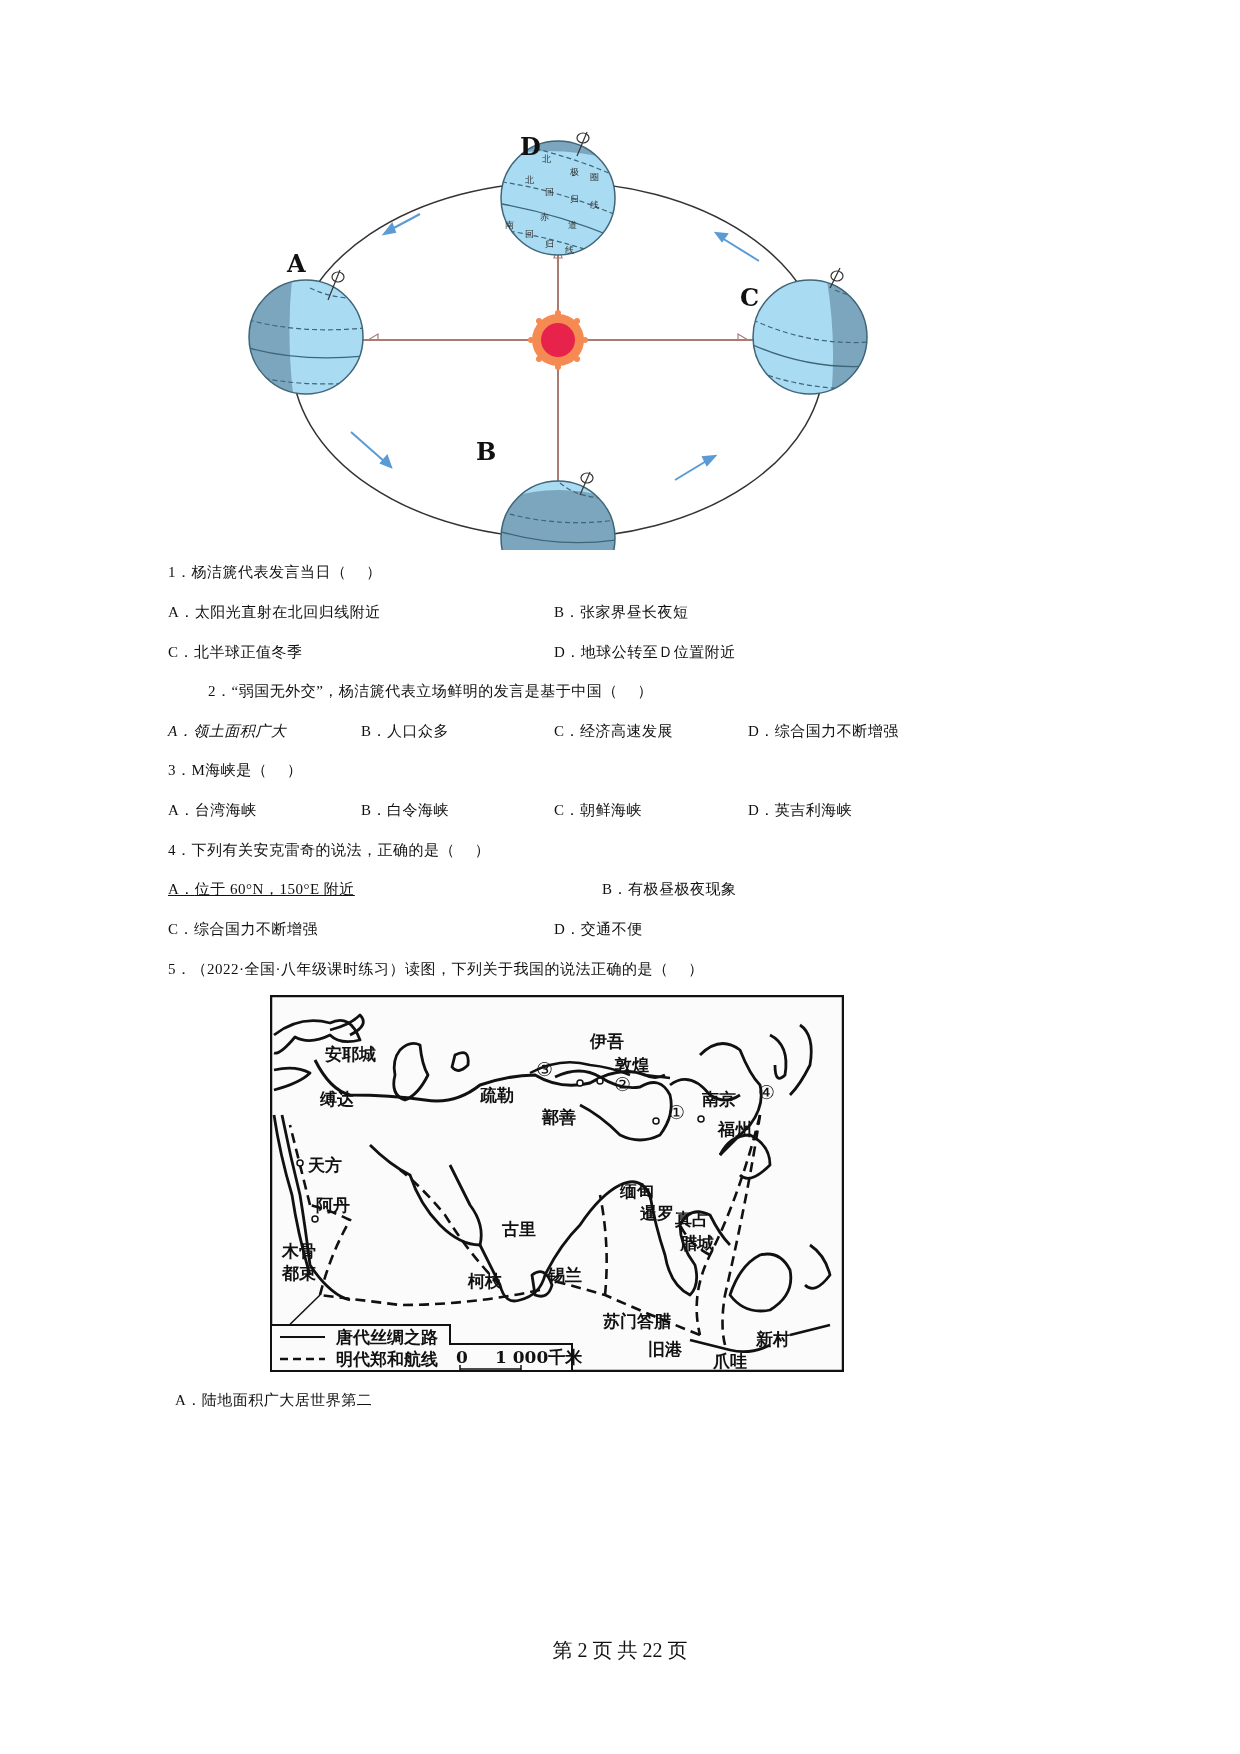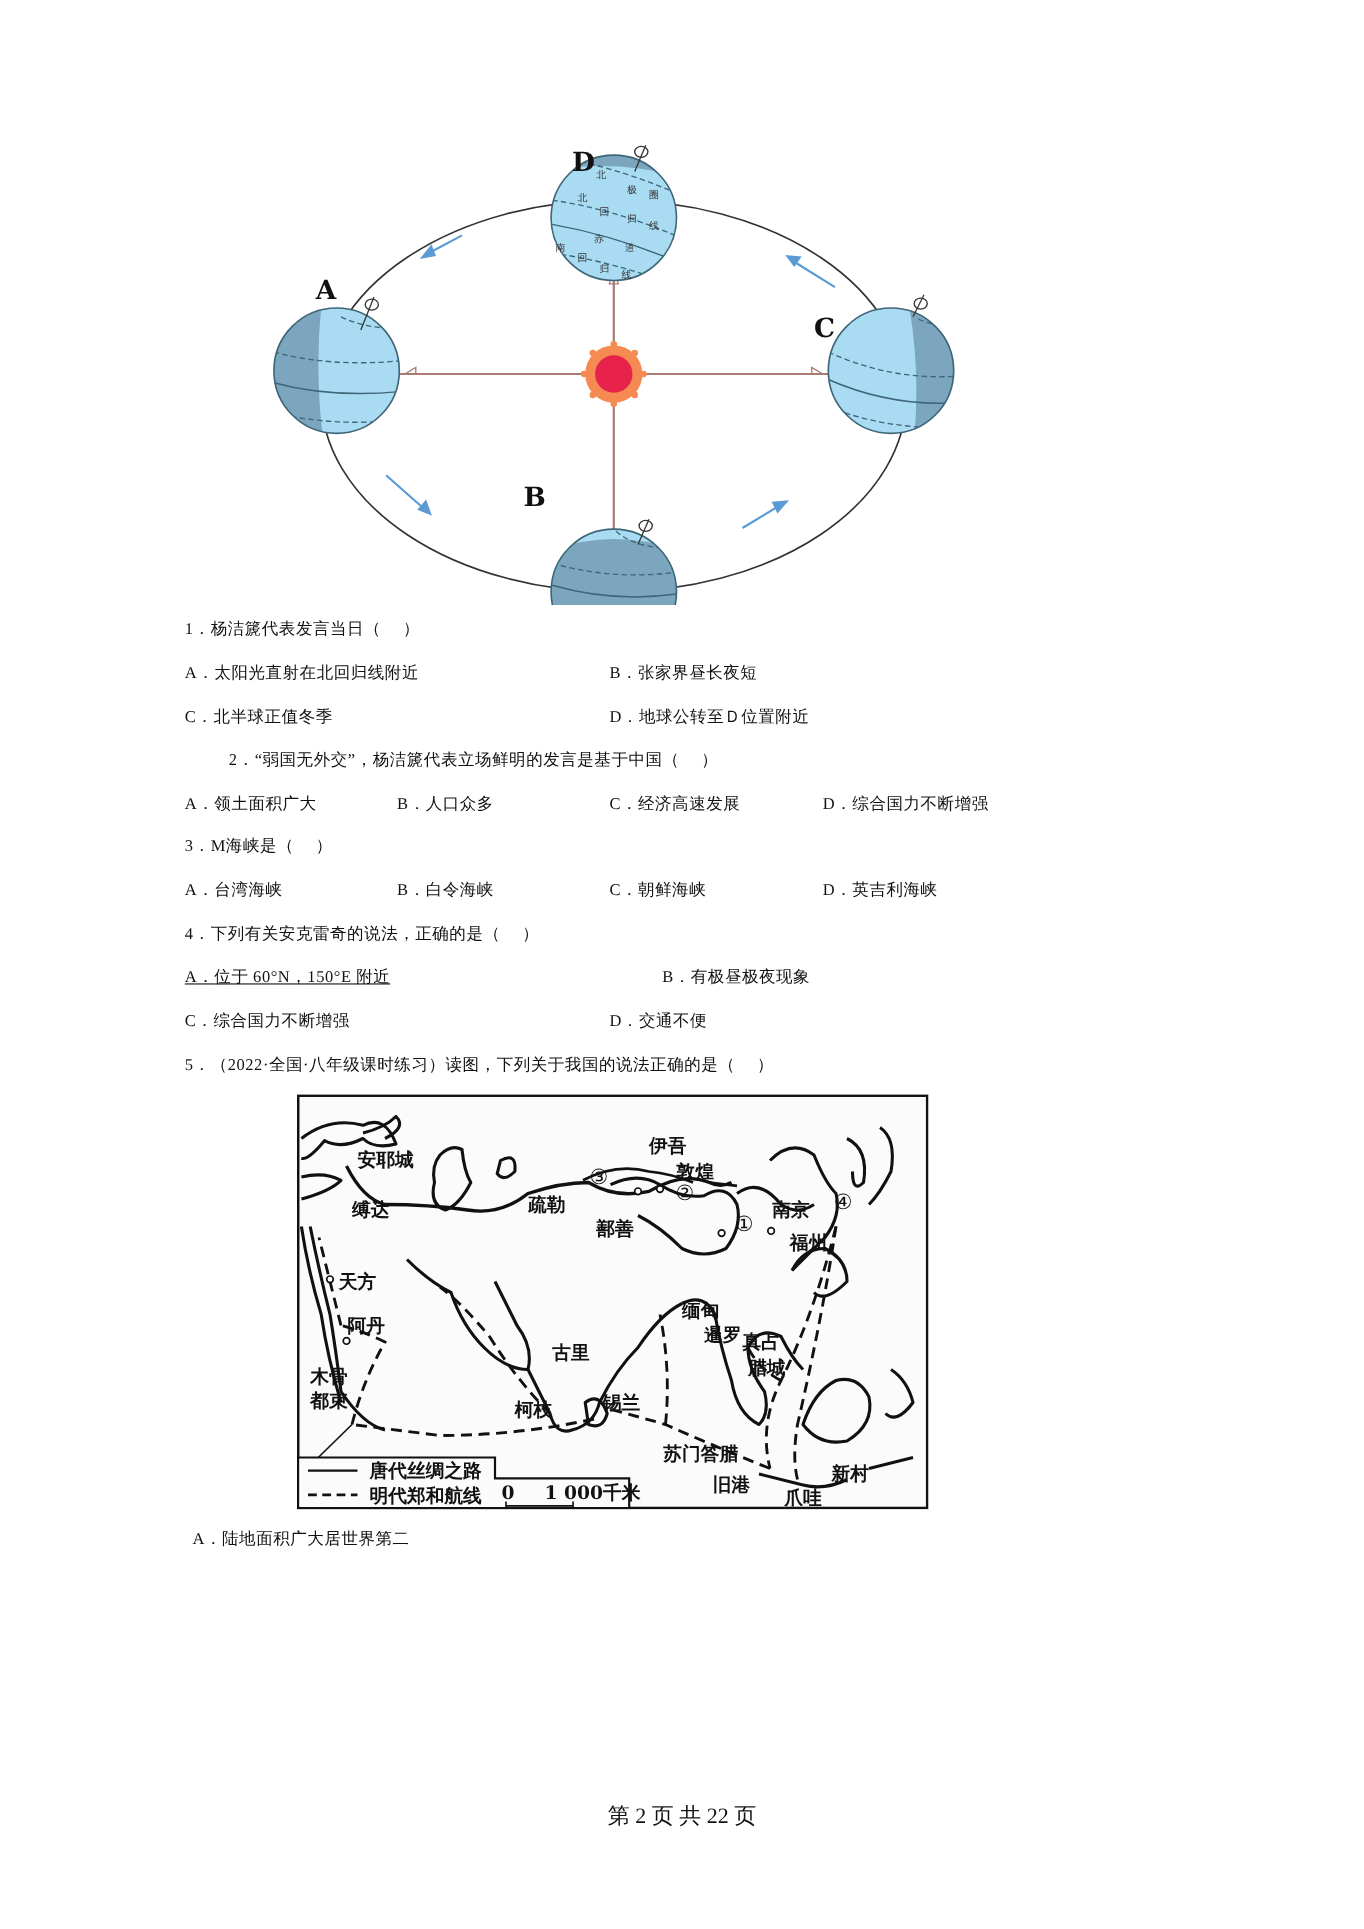--- a/index.html
+++ b/index.html
@@ -163,21 +163,21 @@
 <div class="line" style="left:168px; top:640px;">
   <span>C．</span><span>北半球正值冬季</span>
 </div>
 <div class="line" style="left:554px; top:640px;">
   <span>D．</span><span>地球公转至Ｄ位置附近</span>
 </div>
 
 <div class="line" style="left:168px; top:679px;margin-left:40px;">
   <span>2．</span><span>“弱国无外交”，杨洁篪代表立场鲜明的发言是基于中国（　 ）</span>
 </div>
-<div class="line" style="left:168px; top:719px;">
+<div class="line" style="left:168px; top:719px;font-style:italic;">
   <span>A．</span><span>领土面积广大</span>
 </div>
 <div class="line" style="left:361px; top:719px;">
   <span>B．</span><span>人口众多</span>
 </div>
 <div class="line" style="left:554px; top:719px;">
   <span>C．</span><span>经济高速发展</span>
 </div>
 <div class="line" style="left:748px; top:719px;">
   <span>D．</span><span>综合国力不断增强</span>

